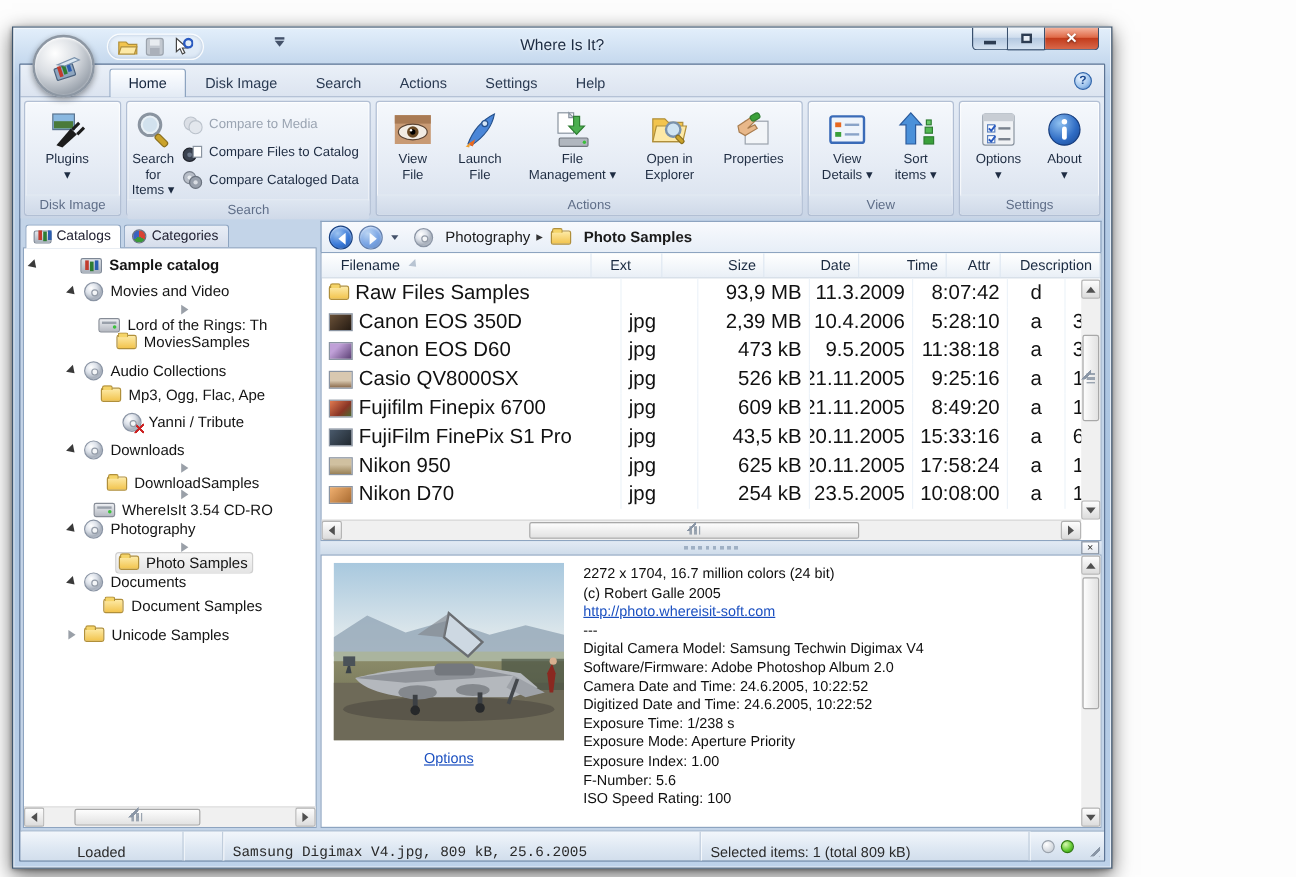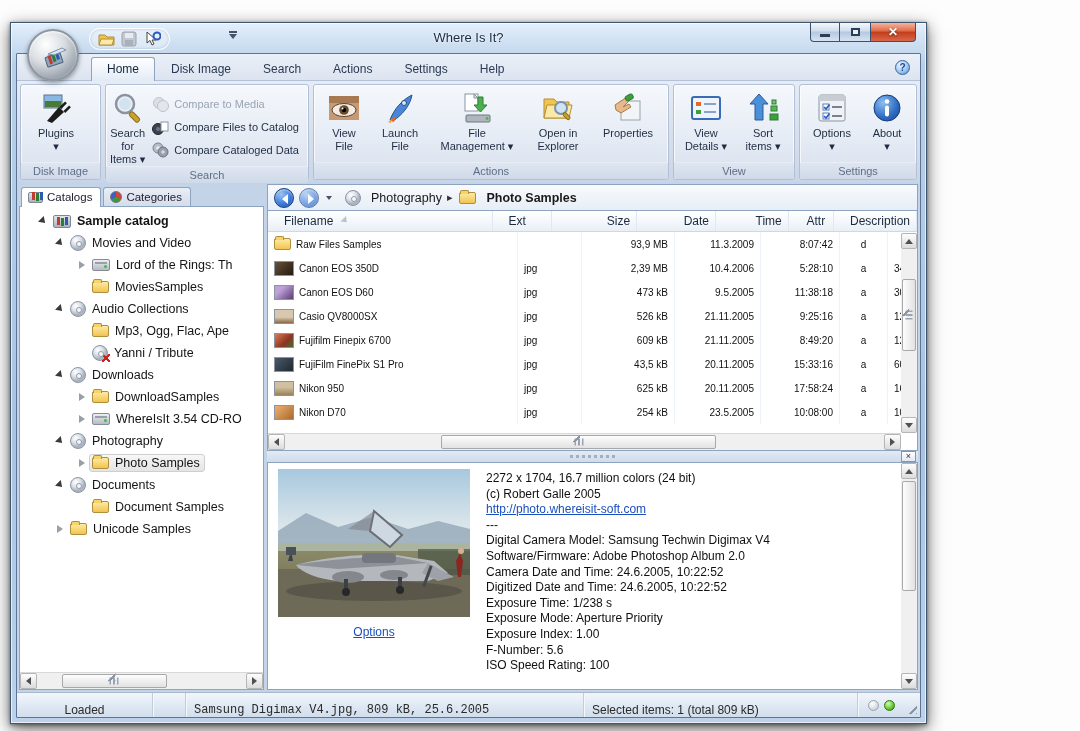--- a/index.html
+++ b/index.html
@@ -67,21 +67,21 @@
 
   
   .left-panel { width:245px; flex:none; display:flex; flex-direction:column; min-height:0; }
   .ptabs { height:23px; flex:none; display:flex; align-items:flex-end; padding-left:2px; }
   .ptab { display:flex; align-items:center; gap:4px; font-size:11.5px; color:#223; padding:3px 8px 4px 6px;
     border:1px solid #8da4c0; border-bottom:none; border-radius:3px 3px 0 0; background:linear-gradient(#e9eef6,#d4dcea); margin-right:2px; }
   .ptab.active { background:#fff; position:relative; z-index:2; }
   .tree-box { flex:1; background:#fff; border:1px solid #8da4c0; margin-top:-1px; display:flex; flex-direction:column; min-height:0; }
   .tree { flex:1; padding-top:3px; font-size:12.5px; color:#141414; overflow:hidden; }
   .ti { height:22px; display:flex; align-items:center; white-space:nowrap; }
-  .ti.lv0 { padding-left:15px; } .ti.lv1 { padding-left:32px; } .ti.lv2 { padding-left:54px; }
+  .ti.lv0 { padding-left:0;gap:29px; } .ti.lv1 { padding-left:32px; } .ti.lv2 { padding-left:24px;flex-direction:column; }
   .exp { width:15px; flex:none; display:flex; align-items:center; justify-content:center; }
   .exp.open::after { content:""; width:0; height:0; border-left:4px solid transparent; border-right:4px solid transparent; border-top:6px solid #3a3a3a; transform:rotate(-45deg); }
   .exp.closed::after { content:""; width:0; height:0; border-top:4px solid transparent; border-bottom:4px solid transparent; border-left:6px solid #9aa0a8; }
   .row-hl { display:flex; align-items:center; padding:1px 4px 1px 2px; border-radius:3px; border:1px solid transparent; }
   .ti.sel .row-hl { background:linear-gradient(#f7f7f7,#e4e4e4); border-color:#cfcfcf; }
   .ti.bold .tl { font-weight:bold; }
   .tl { padding-left:1px; }
 
   
   .fol { width:17px; height:12px; background:linear-gradient(#fdeaa6,#f2c44e); border:1px solid #b08f3a; border-radius:2px; position:relative; margin-right:5px; flex:none; }
@@ -111,21 +111,21 @@
   .crumb-sep { color:#333; font-size:11px; }
 
   
   .filelist { height:241px; flex:none; position:relative; background:#fff; border:1px solid #8da4c0; overflow:hidden; }
   .fl-head { display:flex; height:21px; background:linear-gradient(#ffffff,#f2f6fa 60%,#e9eff6); border-bottom:1px solid #cfd9e4; font-size:12px; color:#1a2a40; }
   .fl-head .c { border-right:1px solid #dfe8f2; padding:3px 6px 0 16px; display:flex; align-items:flex-start; }
   .sort-tri { width:0; height:0; border-left:4px solid transparent; border-right:4px solid transparent; border-bottom:5px solid #b8c4d2; margin:4px 0 0 8px; transform:rotate(135deg); }
   .c-name { width:250px; } .c-ext { width:64px; } .c-size { width:93px; justify-content:flex-end; }
   .c-date { width:86px; justify-content:flex-end; } .c-time { width:79px; justify-content:flex-end; }
   .c-attr { width:48px; justify-content:center; } .c-desc { flex:1; }
-  .fl-row { display:flex; height:24px; align-items:center; font-size:10px; color:#111; }
+  .fl-row { display:flex; height:24px; align-items:center; font-size:17px; color:#111; }
   .fl-row .c { padding:0 6px; border-right:1px solid #edf3f9; height:100%; display:flex; align-items:center; overflow:hidden; white-space:nowrap; }
   .fl-row .c-size,.fl-row .c-date,.fl-row .c-time { justify-content:flex-end; }
   .fl-row .c-attr { justify-content:center; }
   .th { width:20px; height:15px; border:1px solid #8a94a2; margin-right:5px; flex:none; }
   .t1 { background:linear-gradient(135deg,#6a5138,#241a12); }
   .t2 { background:linear-gradient(135deg,#c0a0d8 30%,#5a3f73); }
   .t3 { background:linear-gradient(180deg,#d8c8b0 55%,#8a6a4a); }
   .t4 { background:linear-gradient(135deg,#e07a50,#8a3525 60%,#4a6a30); }
   .t5 { background:linear-gradient(135deg,#4a5a6c,#20282f); }
   .t6 { background:linear-gradient(180deg,#d0c0a0 40%,#9a8258); }

